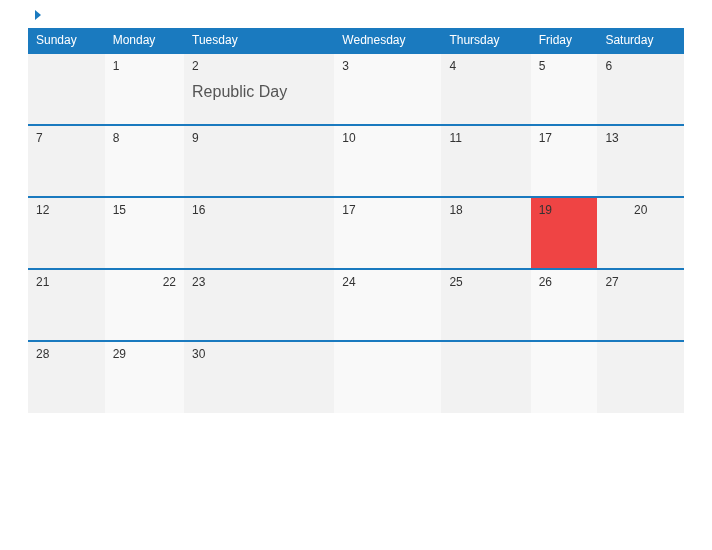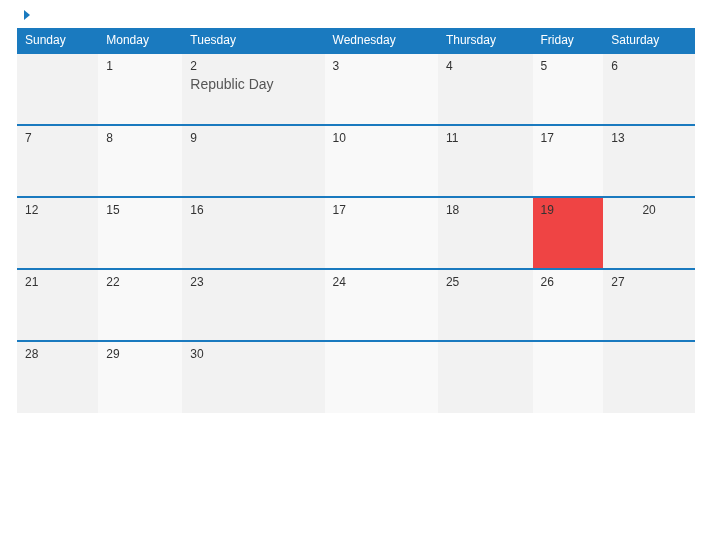--- a/index.html
+++ b/index.html
@@ -7,21 +7,21 @@
       width: 712px;
       height: 550px;
       background: #fff;
       font-family: Arial, sans-serif;
       overflow: hidden;
     }
     .calendar-container {
       width: 712px;
       height: 550px;
       background: #fff;
-      padding: 10px 17px;
+      padding: 10px 28px;
     }
     .header {
       display: flex;
       align-items: center;
       justify-content: space-between;
       margin-bottom: 8px;
       padding: 0 5px;
     }
     .logo {
       display: flex;
@@ -92,24 +92,24 @@
     }
     .calendar-table tbody tr td:nth-child(even) {
       background: #f9f9f9;
     }
     .day-number {
       font-size: 12px;
       color: #333;
       display: block;
     }
     .holiday-name {
-      font-size: 14px;
+      font-size: 16px;
       color: #555;
       display: block;
-      margin-top: 3px;
+      margin-top: 10px;
     }
   </style>
 </head>
 <body>
 
 <div class="calendar-container">
   <div class="header">
     <div class="logo">
       <span class="logo-general"></span>
       <span class="logo-blue">
@@ -201,21 +201,21 @@
             <span class="day-number">19</span>
           </td>
           <td style="background: rgb(242, 242, 242); text-align: center;">
             <span class="day-number">20</span>
           </td>
         </tr>
         <tr>
           <td style="background: rgb(242, 242, 242);">
             <span class="day-number">21</span>
           </td>
-          <td style="background: rgb(249, 249, 249);">
+          <td style="background: rgb(249, 249, 249); text-align: right;">
             <span class="day-number">22</span>
           </td>
           <td style="background: rgb(242, 242, 242);">
             <span class="day-number">23</span>
           </td>
           <td style="background: rgb(249, 249, 249);">
             <span class="day-number">24</span>
           </td>
           <td style="background: rgb(242, 242, 242);">
             <span class="day-number">25</span>

